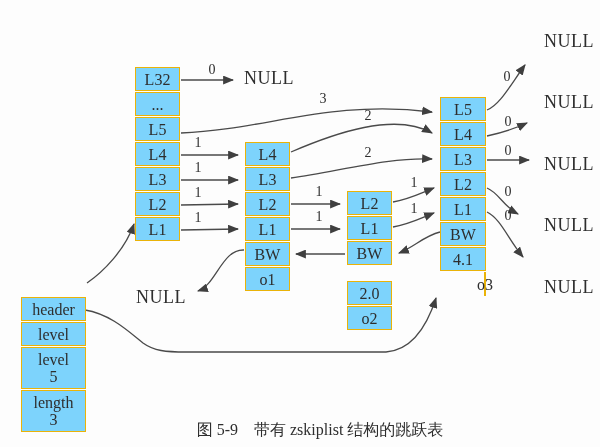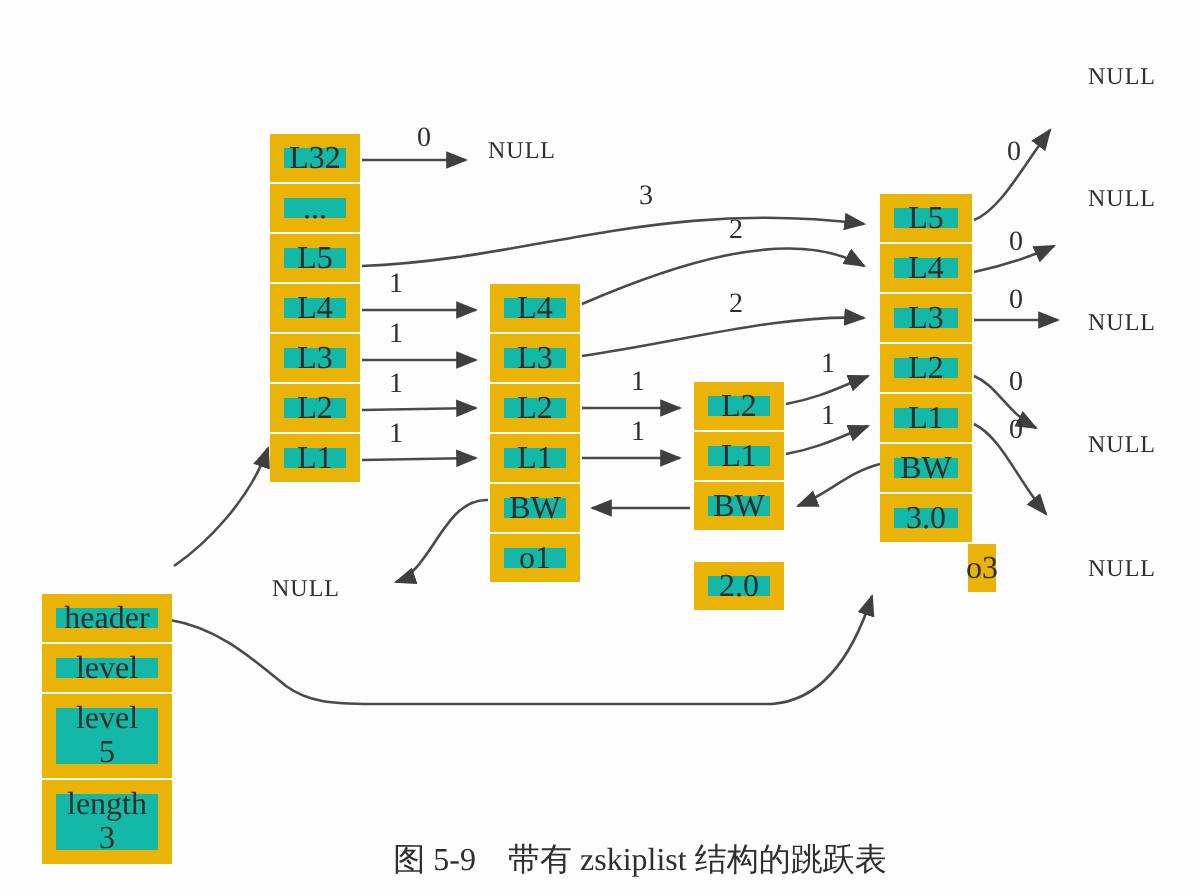--- a/index.html
+++ b/index.html
@@ -3,32 +3,32 @@
 <meta charset="utf-8">
 <style>
   html,body{margin:0;padding:0;background:#fff;}
   #figure{
     position:relative;width:600px;height:447px;background:#fdfdfd;
     font-family:"Liberation Serif","DejaVu Serif",serif;color:#2e2e2e;
     overflow:hidden;
   }
   .col{position:absolute;display:flex;flex-direction:column;}
   .cell{
-    box-sizing:border-box;border:7px solid #eab308;background:#14b8a6;
+    box-sizing:border-box;border:1px solid #eab308;background:#7dd3fc;
     display:flex;flex-direction:column;align-items:center;justify-content:center;
     font-size:16px;line-height:17px;margin-top:1px;
   }
   .cell:first-child{margin-top:0;}
   .cell .v{font-size:16px;line-height:17px;}
   .num{
     position:absolute;transform:translate(-50%,-50%);
     font-size:14px;color:#2e2e2e;
   }
   .null{
-    position:absolute;font-size:12px;letter-spacing:0.5px;color:#2e2e2e;
+    position:absolute;font-size:18px;letter-spacing:0.5px;color:#2e2e2e;
   }
   #caption{
     position:absolute;left:20px;top:420px;width:600px;text-align:center;
     font-size:16px;color:#2e2e2e;
   }
   svg{position:absolute;left:0;top:0;}
   .arrow{fill:none;stroke:#4a4a4a;stroke-width:1.3px;}
 </style>
 </head>
 <body>
@@ -133,20 +133,23 @@
       </div>
     <div class="cell" style="height:24px;">
         <span>L1</span>
       </div>
     <div class="cell" style="height:24px;">
         <span>BW</span>
       </div>
     <div class="cell" style="height:24px;margin-top:16px;">
         <span>2.0</span>
       </div>
+    <div class="cell" style="height:24px;">
+        <span>o2</span>
+      </div>
   </div>
 
   <div class="col" style="left:440px;top:97px;width:46px;">
     <div class="cell" style="height:24px;">
         <span>L5</span>
       </div>
     <div class="cell" style="height:24px;">
         <span>L4</span>
       </div>
     <div class="cell" style="height:24px;">
@@ -155,21 +158,21 @@
     <div class="cell" style="height:24px;">
         <span>L2</span>
       </div>
     <div class="cell" style="height:24px;">
         <span>L1</span>
       </div>
     <div class="cell" style="height:24px;">
         <span>BW</span>
       </div>
     <div class="cell" style="height:24px;">
-        <span>3.0</span>
+        <span>4.1</span>
       </div>
     <div class="cell" style="height:24px;margin-left:44px;">
         <span>o3</span>
       </div>
   </div>
 
   <span class="null" style="left:244px;top:68px;">NULL</span>
   <span class="null" style="left:136px;top:287px;">NULL</span>
   <span class="null" style="left:544px;top:31px;">NULL</span>
   <span class="null" style="left:544px;top:92px;">NULL</span>

